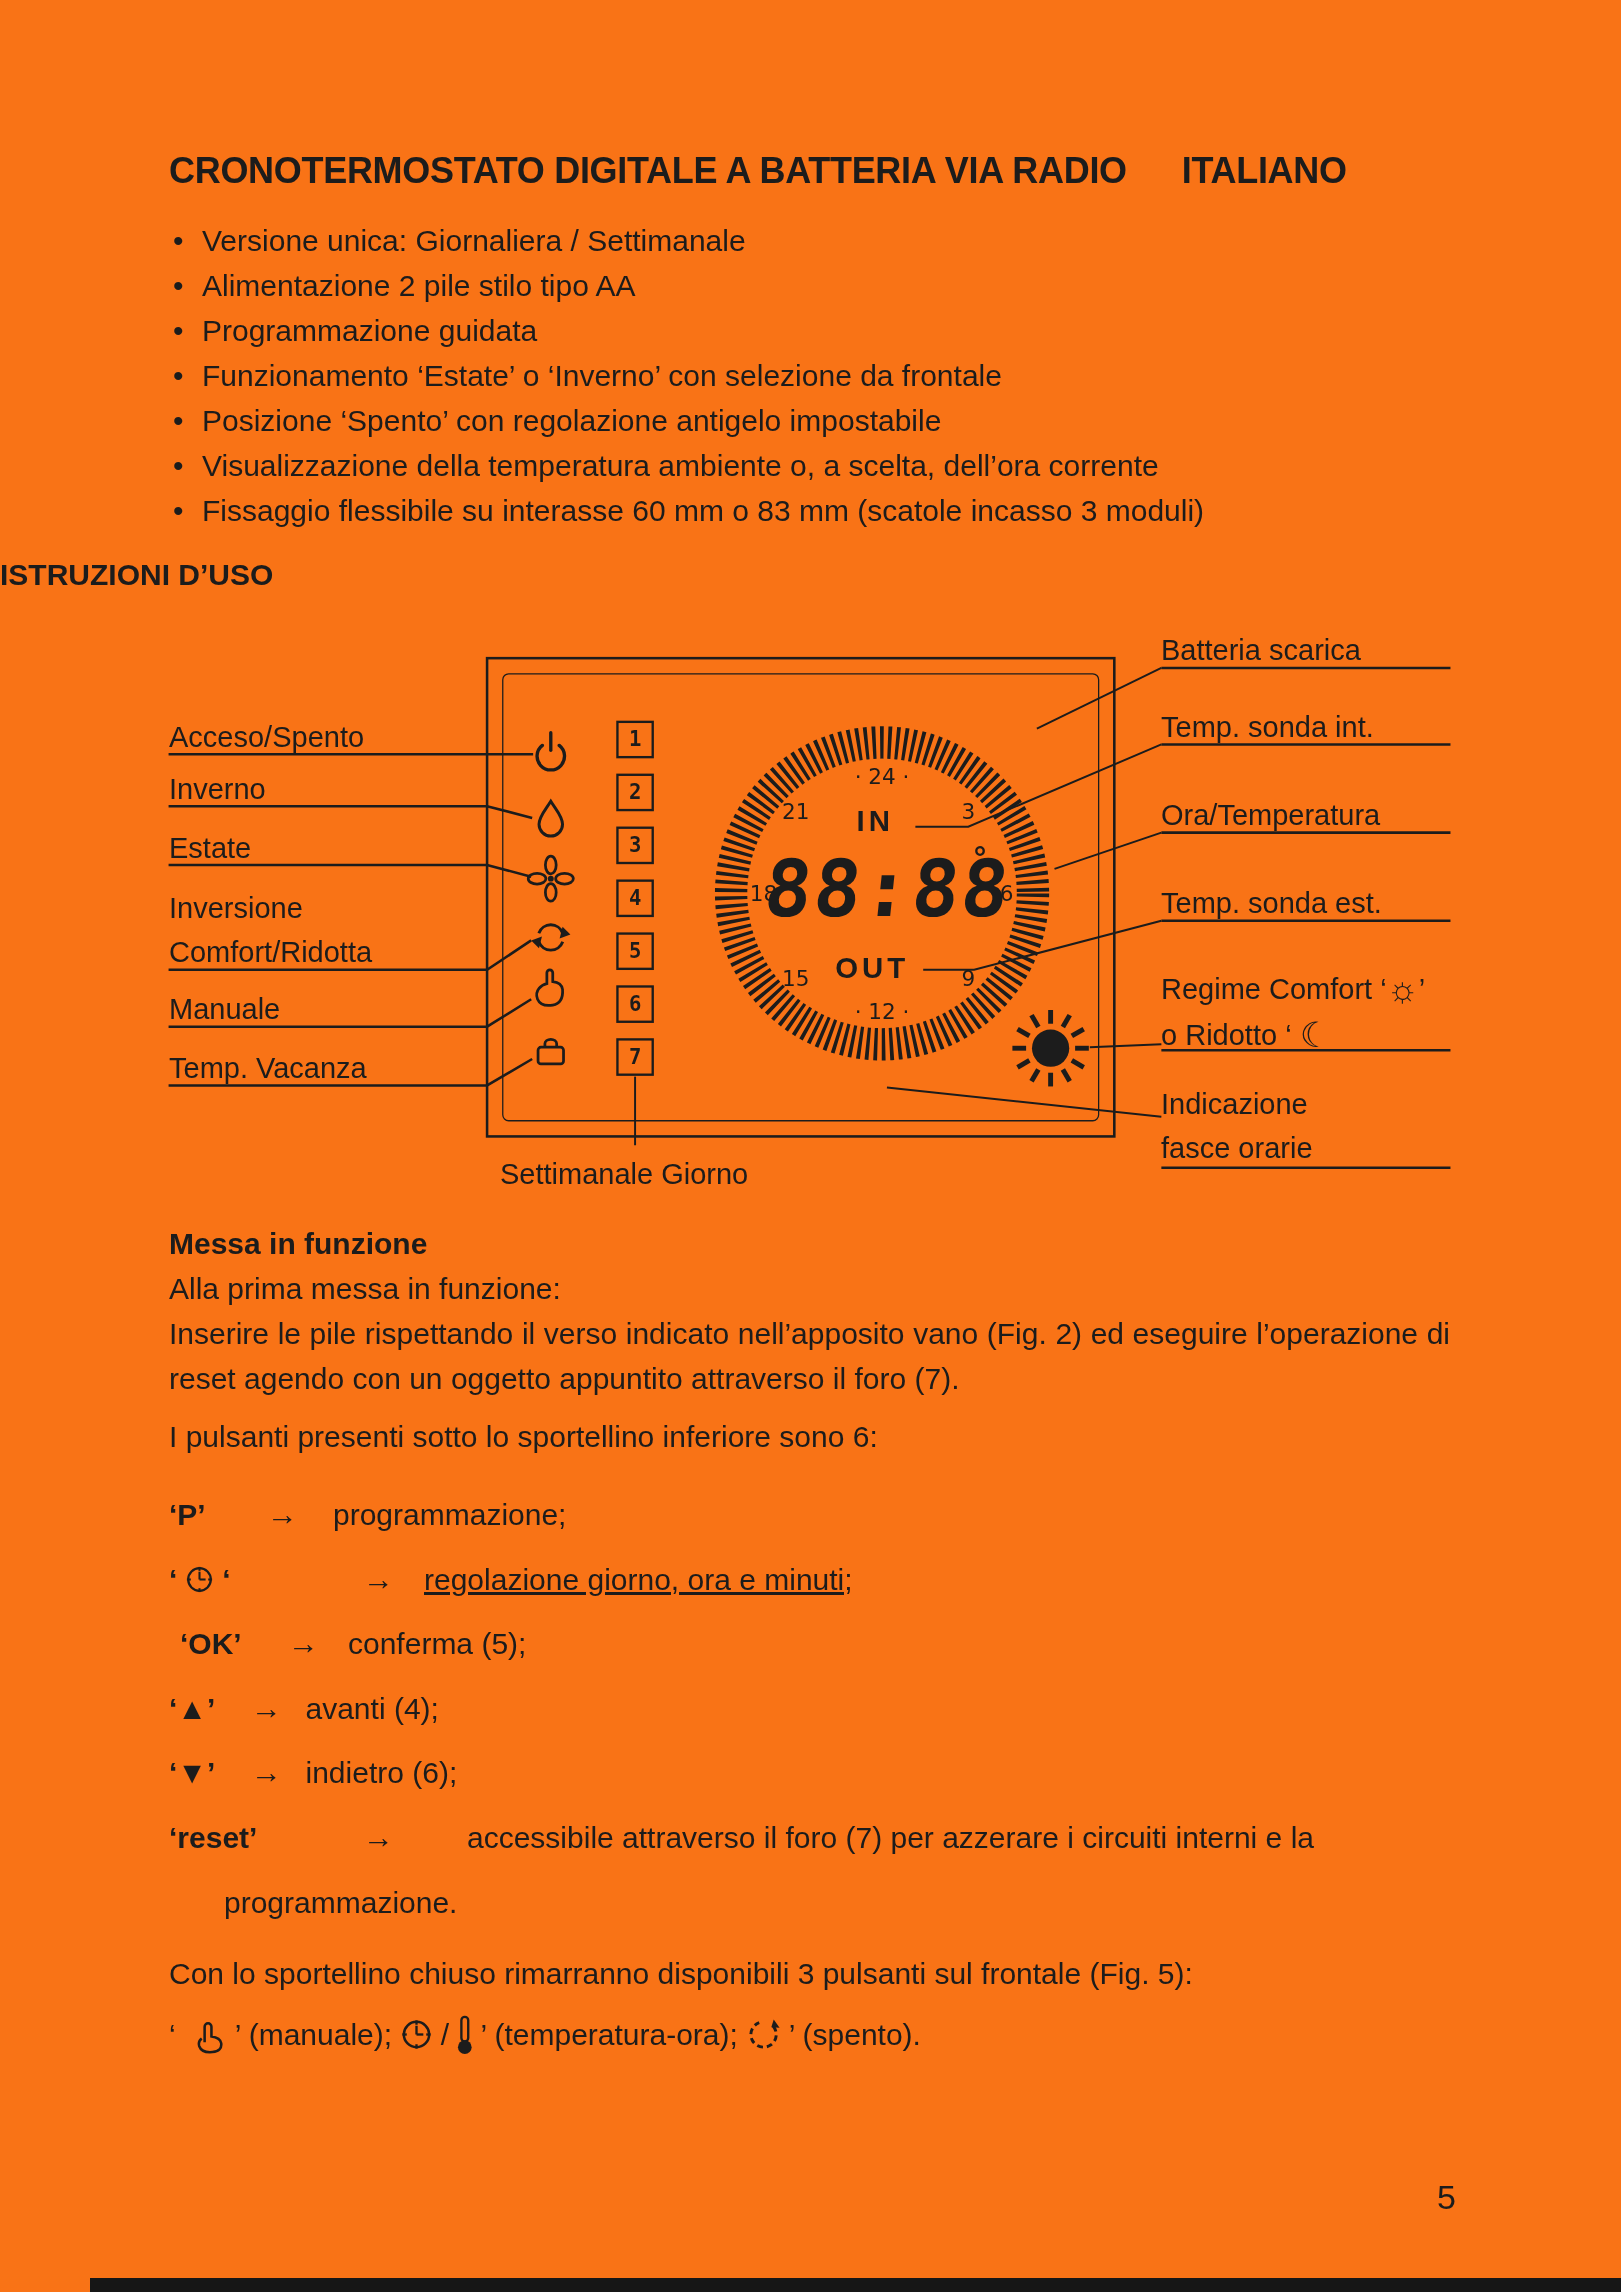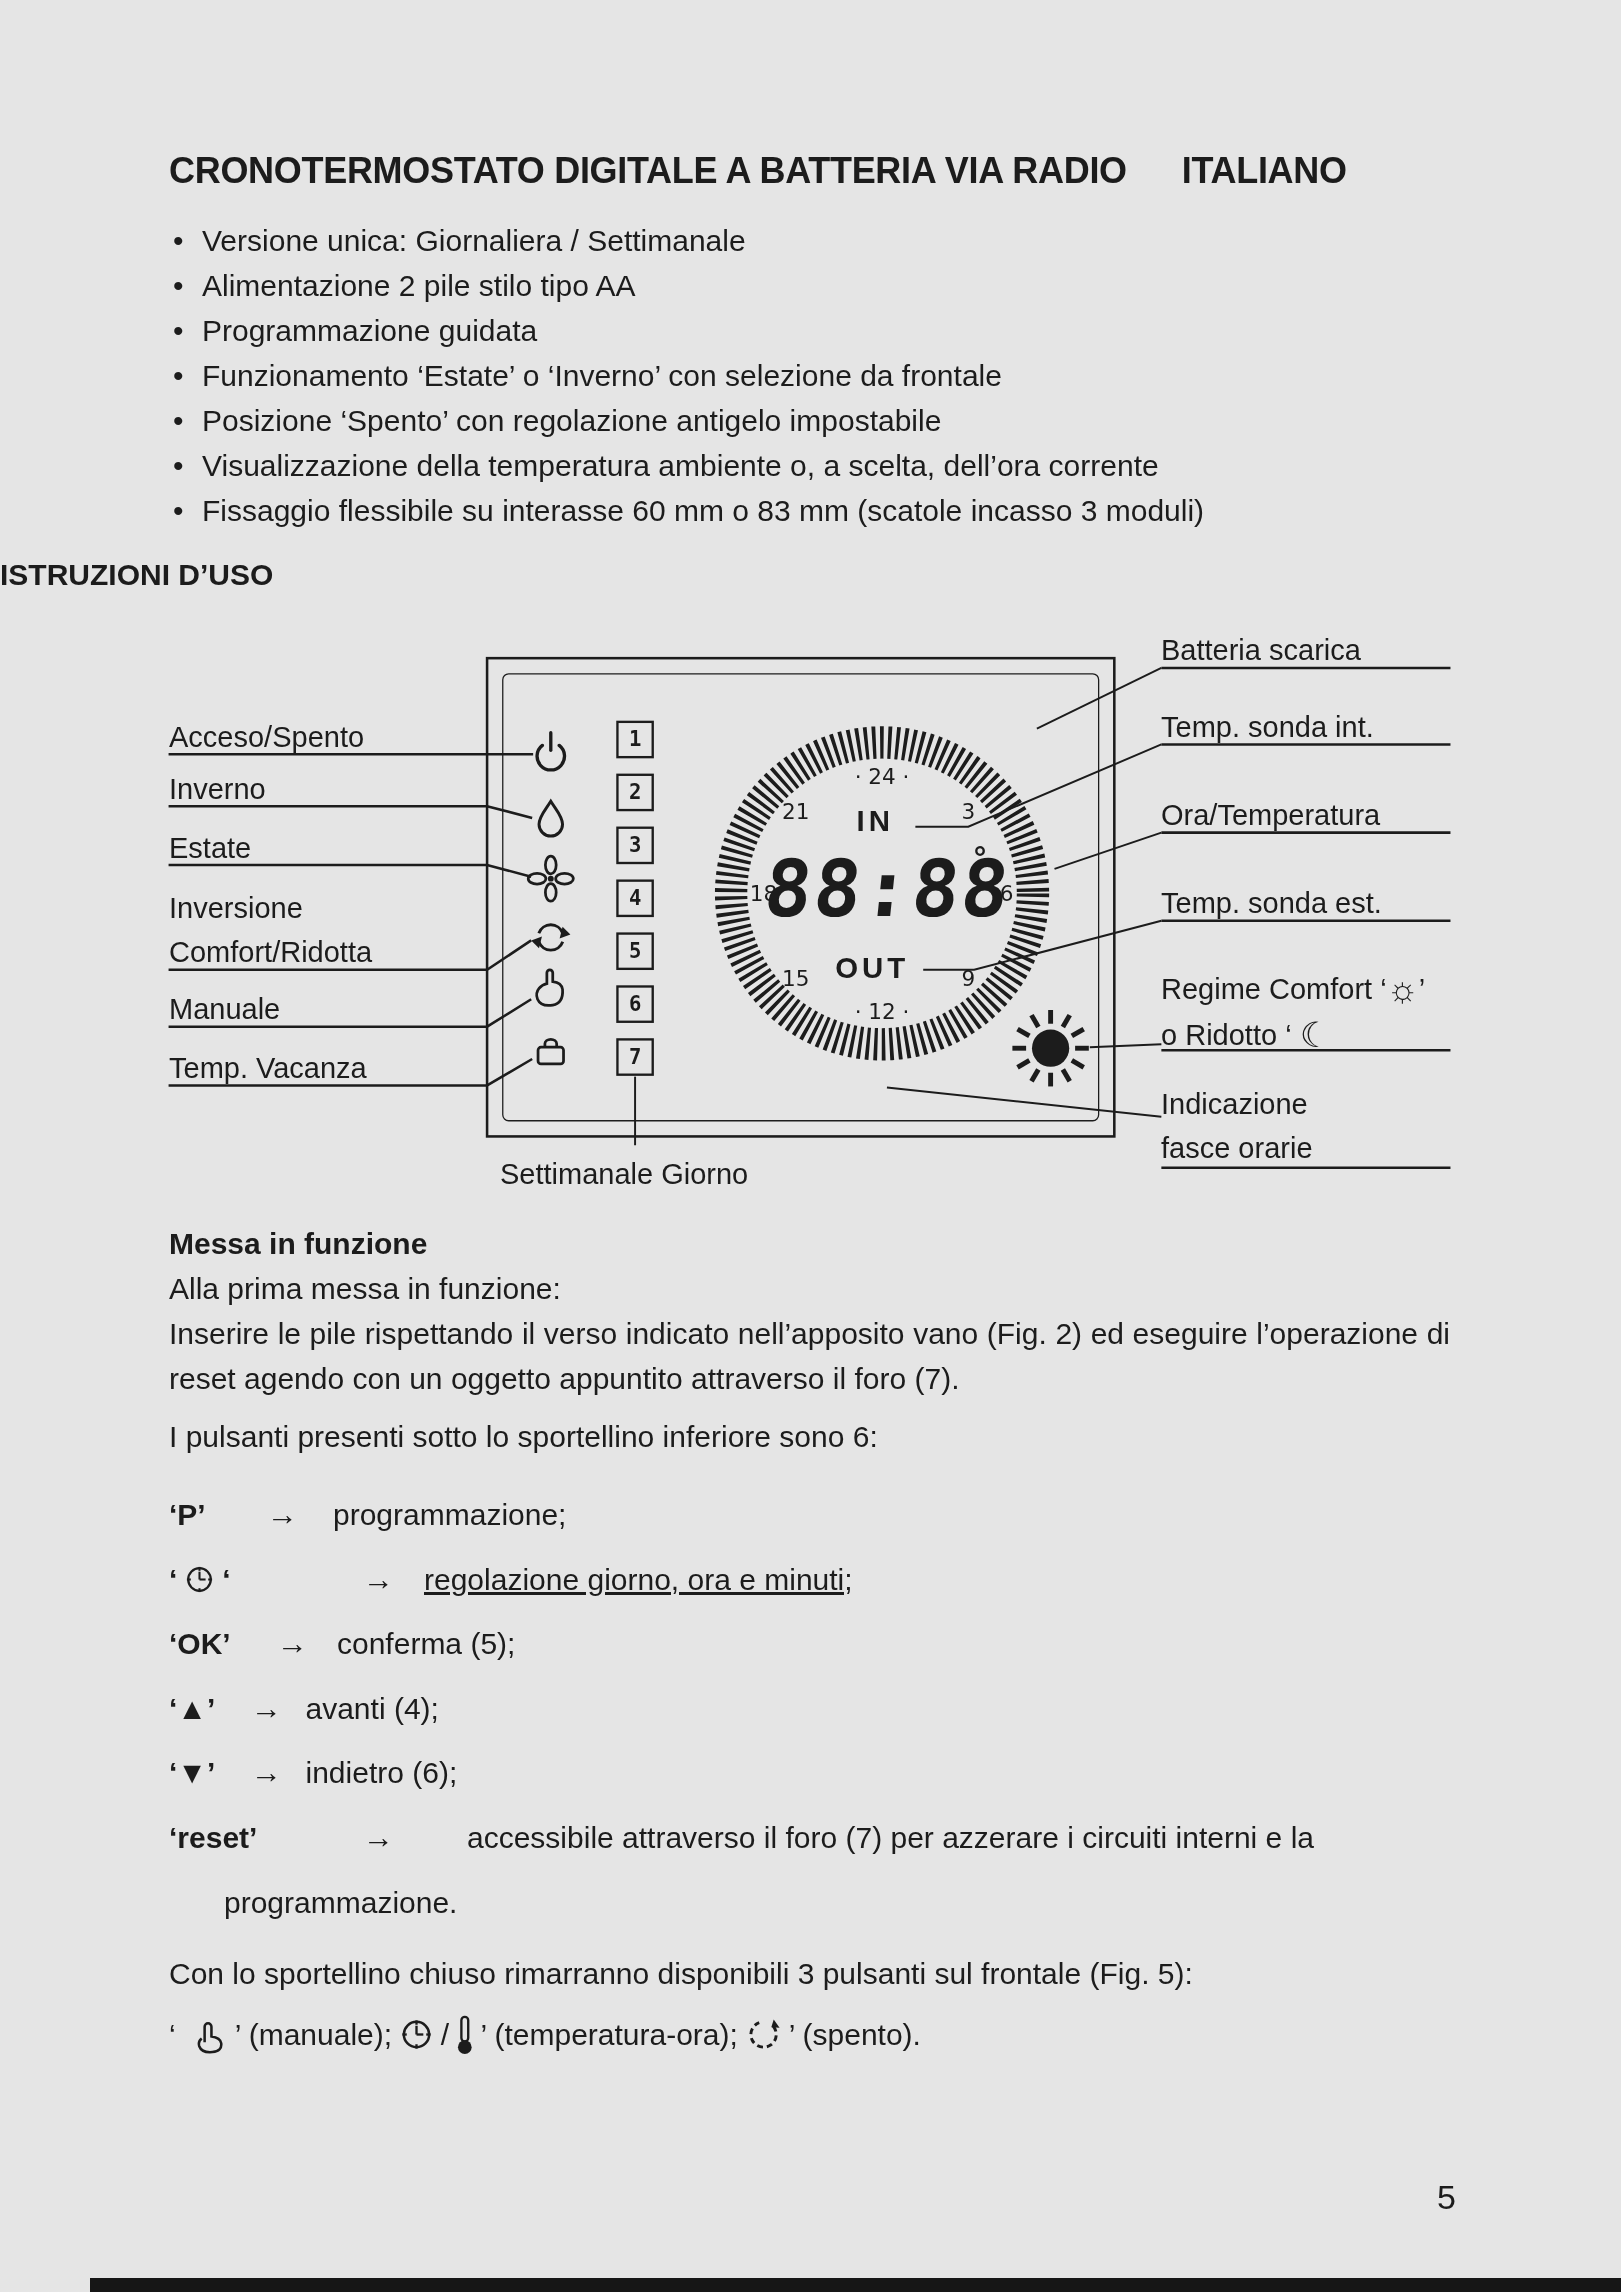--- a/index.html
+++ b/index.html
@@ -1,18 +1,18 @@
 <!DOCTYPE html>
 <html><head>
 <meta charset="utf-8">
 <style>
   * { margin:0; padding:0; box-sizing:border-box; }
   html,body { background:#ffffff; }
   .page {
-    position:relative; width:1621px; height:2293px; background:#e5e5e5;
+    position:relative; width:1621px; height:2293px; background:#f97316;
     font-family:"Liberation Sans", sans-serif; color:#1c1c1c; overflow:hidden;
   }
   
   .title-row {
     display:flex; gap:55px; padding:147px 167px 0 169px;
     font-size:36px; font-weight:bold; letter-spacing:-0.3px; line-height:47px;
     white-space:nowrap;
   }
   
   .features { list-style:none; margin:23.5px 173px 0 169px; font-size:30px; line-height:45px; }
@@ -38,21 +38,21 @@
   .setup h3 { font-size:30px; font-weight:bold; }
   .para-justify { text-align:justify; }
   .gap-top { margin-top:13.7px; }
   
   .buttons { margin:33px 171px 0 169px; font-size:30px; }
   .brow { display:flex; align-items:center; margin-bottom:19.6px; height:45px; }
   .brow .term { font-weight:bold; display:inline-flex; align-items:center; gap:5.9px; }
   .brow .arrow { font-weight:bold; font-size:31px; }
   .r1 .term{width:98px;} .r1 .desc{margin-left:35px;}
   .r2 .term{width:194px;} .r2 .desc{margin-left:30px;text-decoration:underline;}
-  .r3 .term{width:108px;} .r3 .desc{margin-left:29px;}
+  .r3 .term{width:108px;margin-left:11px;} .r3 .desc{margin-left:29px;}
   .r4 .term{width:82px;}  .r4 .desc{margin-left:23.5px;}
   .r5 .term{width:82px;}  .r5 .desc{margin-left:23.5px;}
   .r6 .term{width:194px;} .r6 .desc{margin-left:73px;}
   .cont-line { margin-left:55px; line-height:45px; margin-bottom:5.9px; }
   
   .closing { margin:25.5px 171px 0 169px; font-size:30px; line-height:45px; }
   .icon-line { display:flex; align-items:center; margin-top:11.8px; height:55px; font-size:30px; white-space:pre; }
   .icon-line .isvg { margin:0 5.9px; flex:none; }
   .page-number { position:absolute; right:165px; top:2178px; font-size:34px; }
   .bottom-bar { position:absolute; left:90px; right:0; bottom:0; height:14.7px; background:#161616; }

